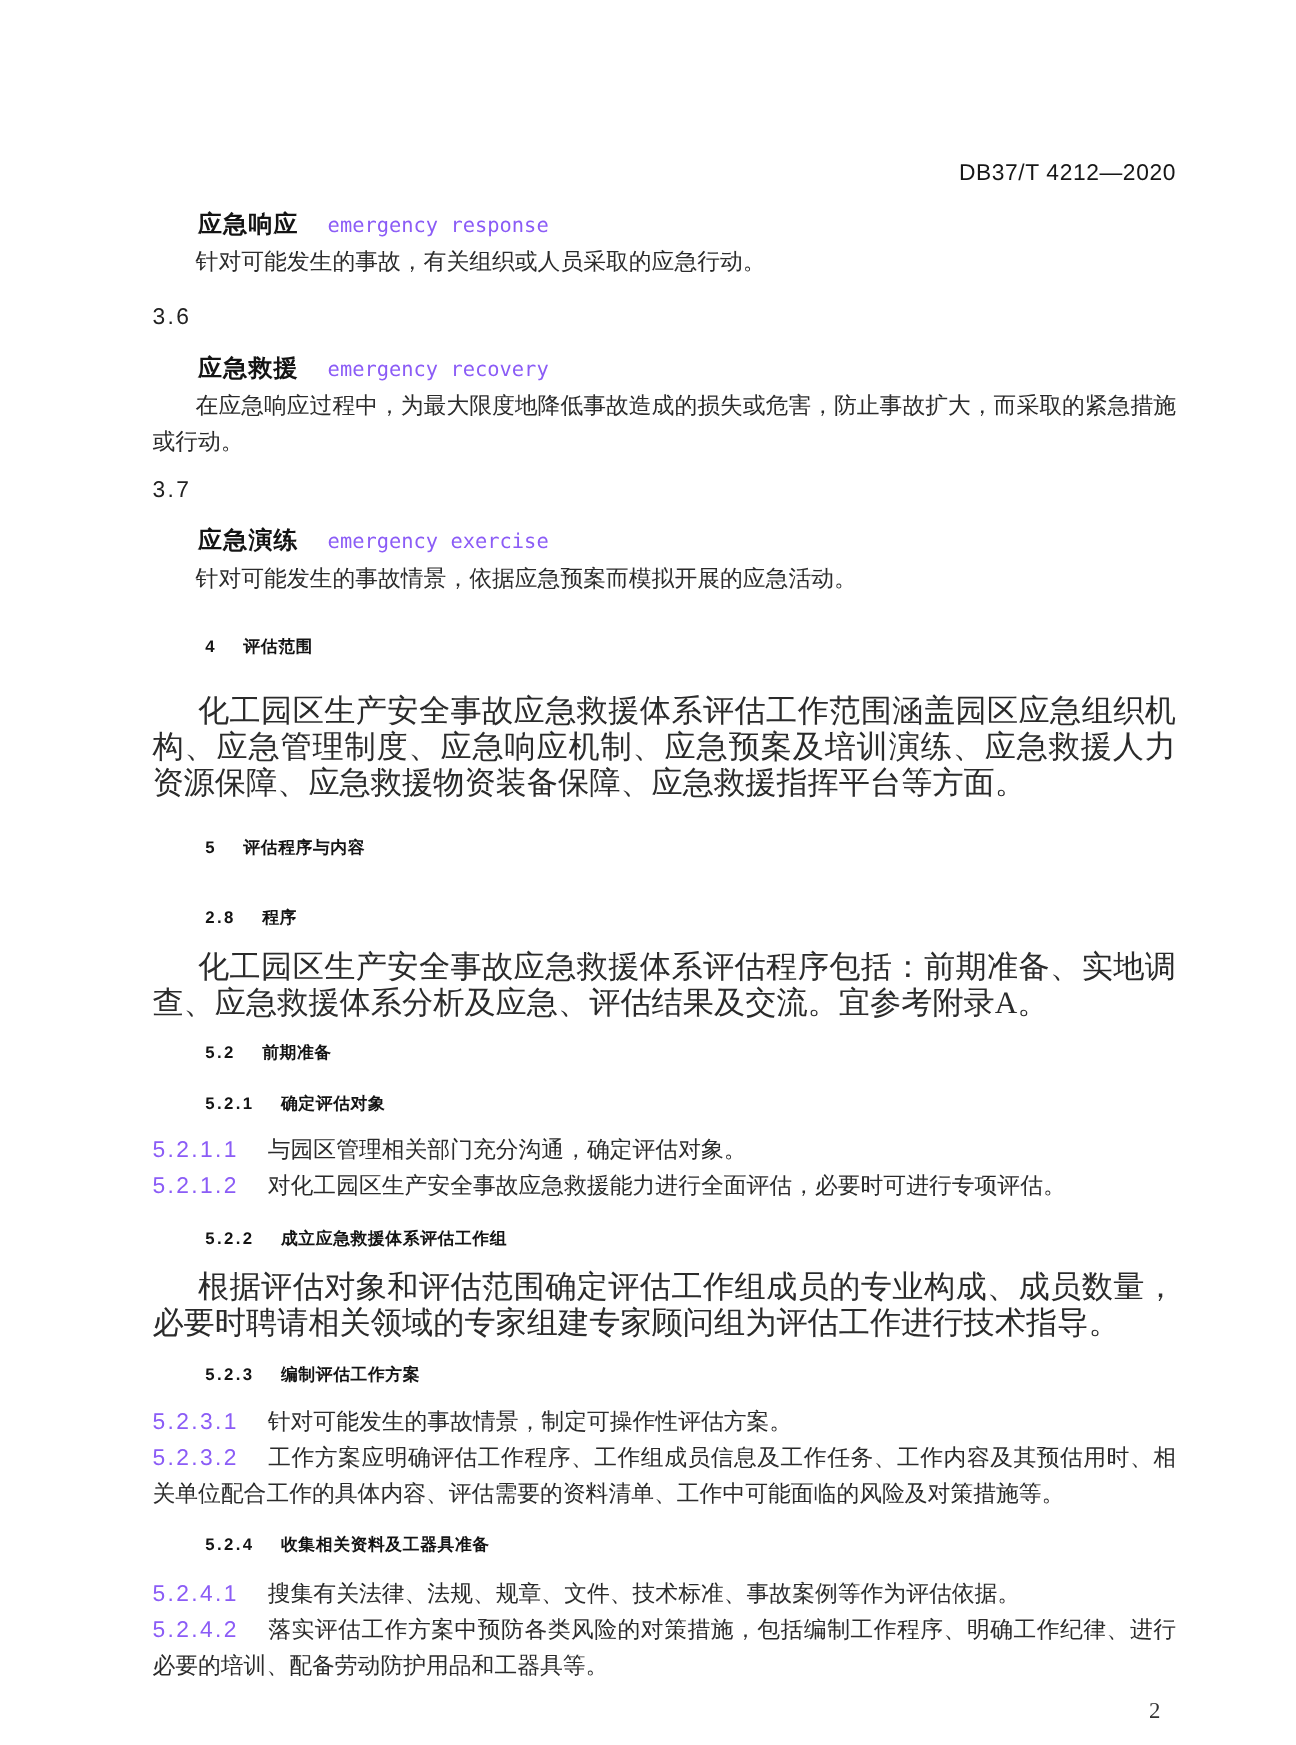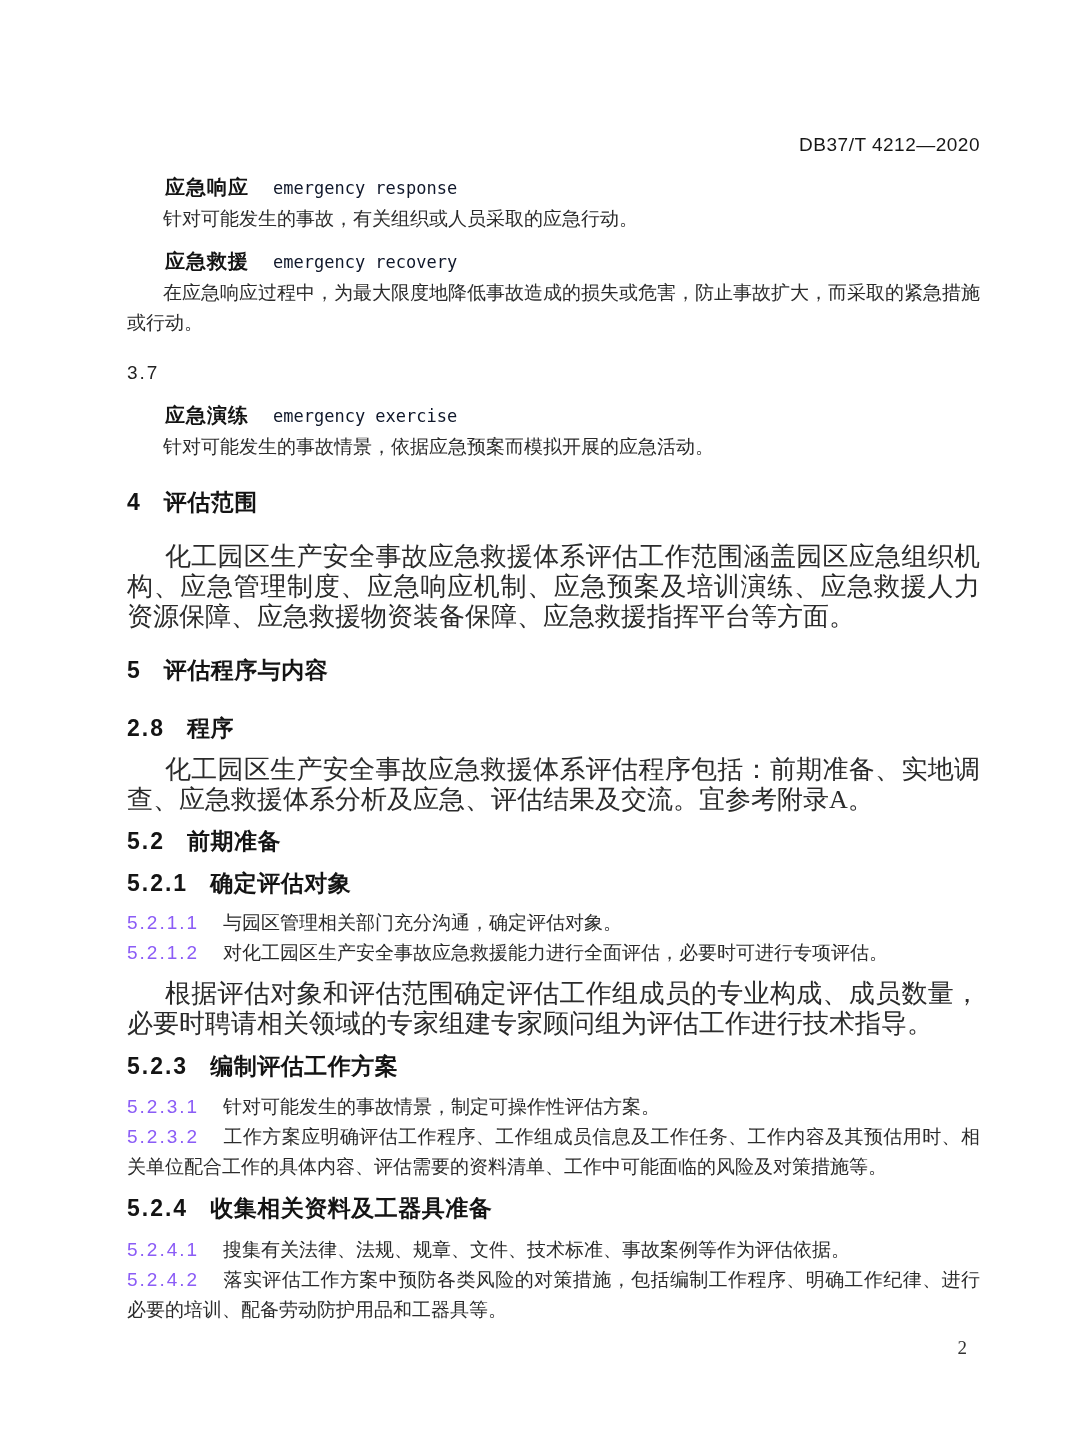--- a/index.html
+++ b/index.html
@@ -21,34 +21,35 @@
     font-family:"Liberation Sans","DejaVu Sans",sans-serif;
     font-size:19px; color:#171717; letter-spacing:0.5px;
   }
   .term-line { margin-left:38px; line-height:30px; white-space:nowrap; }
   .term-zh {
     font-family:"Liberation Sans","DejaVu Sans",sans-serif;
     font-weight:700; font-size:20px; color:#141414; letter-spacing:1px;
   }
   .term-en {
     font-family:"DejaVu Sans Mono","Liberation Mono",monospace;
-    font-size:17px; color:#0f172a; margin-left:20px;
+    font-size:17px; color:#8b5cf6; margin-left:20px;
   }
   .term-def {
     font-size:19px; line-height:30px; text-indent:36px;
     text-align:justify; text-justify:inter-character;
   }
   .clause-num-line {
     font-family:"Liberation Sans","DejaVu Sans",sans-serif;
     font-size:19px; line-height:30px; color:#222; letter-spacing:2px;
   }
   .heading {
     font-family:"Liberation Sans","DejaVu Sans",sans-serif;
-    font-weight:700; font-size:23px; line-height:30px; color:#141414;
+    font-weight:700; font-size:14px; line-height:30px; color:#141414;
     white-space:nowrap;
+    margin-left:44px;
   }
   .h-num { font-weight:700; letter-spacing:2px; margin-right:22px; }
   .h-title { letter-spacing:0.5px; }
   .para {
     font-size:26px; line-height:30px; text-indent:38px;
     text-align:justify; text-justify:inter-character;
   }
   .clause {
     font-size:19px; line-height:30px;
     text-align:justify; text-justify:inter-character;
@@ -68,27 +69,28 @@
   <div class="doc-header">
     <span class="doc-code">DB37/T 4212—2020</span>
   </div>
 
   <div class="term-line" style="margin-top:14px">
     <span class="term-zh">应急响应</span>
     <span class="term-en">emergency response</span>
   </div>
   <p class="term-def">针对可能发生的事故，有关组织或人员采取的应急行动。</p>
 
+  <p class="clause-num-line" style="margin-top:16px">3.6</p>
   <div class="term-line" style="margin-top:12px">
     <span class="term-zh">应急救援</span>
     <span class="term-en">emergency recovery</span>
   </div>
   <p class="term-def">在应急响应过程中，为最大限度地降低事故造成的损失或危害，防止事故扩大，而采取的紧急措施或行动。</p>
 
-  <p class="clause-num-line" style="margin-top:20px">3.7</p>
+  <p class="clause-num-line" style="margin-top:10px">3.7</p>
   <div class="term-line" style="margin-top:12px">
     <span class="term-zh">应急演练</span>
     <span class="term-en">emergency exercise</span>
   </div>
   <p class="term-def">针对可能发生的事故情景，依据应急预案而模拟开展的应急活动。</p>
 
   <h2 class="heading" style="margin-top:25px">
     <span class="h-num">4</span><span class="h-title">评估范围</span>
   </h2>
   <p class="para" style="margin-top:25px">化工园区生产安全事故应急救援体系评估工作范围涵盖园区应急组织机构、应急管理制度、应急响应机制、应急预案及培训演练、应急救援人力资源保障、应急救援物资装备保障、应急救援指挥平台等方面。</p>
@@ -109,20 +111,23 @@
   <h4 class="heading" style="margin-top:12px">
     <span class="h-num">5.2.1</span><span class="h-title">确定评估对象</span>
   </h4>
   <p class="clause" style="margin-top:10px">
     <span class="c-num">5.2.1.1</span><span class="c-text">与园区管理相关部门充分沟通，确定评估对象。</span>
   </p>
   <p class="clause">
     <span class="c-num">5.2.1.2</span><span class="c-text">对化工园区生产安全事故应急救援能力进行全面评估，必要时可进行专项评估。</span>
   </p>
 
+  <h4 class="heading" style="margin-top:13px">
+    <span class="h-num">5.2.2</span><span class="h-title">成立应急救援体系评估工作组</span>
+  </h4>
   <p class="para" style="margin-top:11px">根据评估对象和评估范围确定评估工作组成员的专业构成、成员数量，必要时聘请相关领域的专家组建专家顾问组为评估工作进行技术指导。</p>
 
   <h4 class="heading" style="margin-top:12px">
     <span class="h-num">5.2.3</span><span class="h-title">编制评估工作方案</span>
   </h4>
   <p class="clause" style="margin-top:11px">
     <span class="c-num">5.2.3.1</span><span class="c-text">针对可能发生的事故情景，制定可操作性评估方案。</span>
   </p>
   <p class="clause">
     <span class="c-num">5.2.3.2</span><span class="c-text">工作方案应明确评估工作程序、工作组成员信息及工作任务、工作内容及其预估用时、相关单位配合工作的具体内容、评估需要的资料清单、工作中可能面临的风险及对策措施等。</span>

